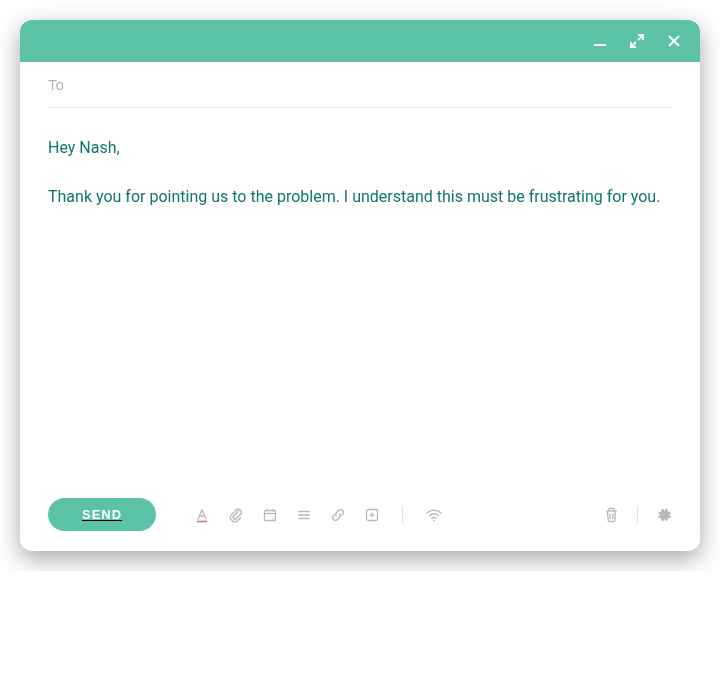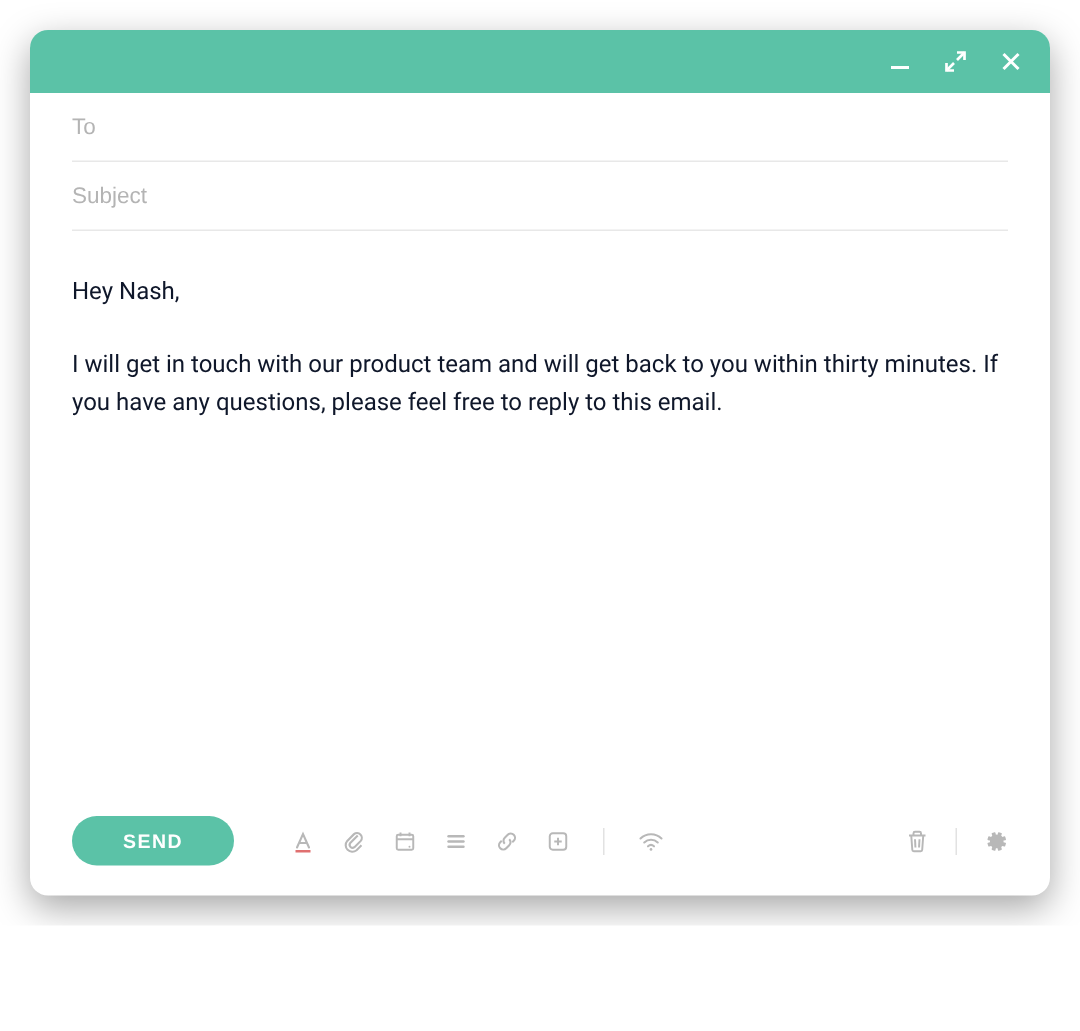--- a/index.html
+++ b/index.html
@@ -51,34 +51,35 @@
       padding: 14px 0;
       background: transparent;
     }
     .field-input::placeholder {
       color: #b4b4b4;
     }
     .body-area {
       padding: 28px 28px 18px 28px;
       font-size: 16px;
       line-height: 1.55;
-      color: #0f172a;
+      color: #0f766e;
       min-height: 380px;
     }
     .body-area p {
       margin-bottom: 24px;
     }
     .body-area .sig-line {
       margin-bottom: 2px;
     }
     .toolbar {
       display: flex;
       align-items: center;
       padding: 10px 28px 20px 28px;
       gap: 12px;
+      text-decoration: underline;
     }
     .send-btn {
       background: #5bc2a7;
       color: #fff;
       border: none;
       border-radius: 999px;
       padding: 9px 34px;
       font-size: 13px;
       font-weight: 600;
       letter-spacing: 1px;
@@ -135,28 +136,25 @@
           <line x1="3" y1="3" x2="13" y2="13" stroke="white" stroke-width="2"></line>
           <line x1="13" y1="3" x2="3" y2="13" stroke="white" stroke-width="2"></line>
         </svg>
     </span>
   </div>
 
   <div class="fields">
     <div class="field-row">
       <input class="field-input" type="text" placeholder="To" style="">
     </div>
-    <div class="field-row">
-      <input class="field-input" type="text" placeholder="Subject" style="">
-    </div>
   </div>
 
   <div class="body-area">
     <p>Hey Nash,</p>
-    <p>I will get in touch with our product team and will get back to you within thirty minutes. If you have any questions, please feel free to reply to this email.</p>
+    <p>Thank you for pointing us to the problem. I understand this must be frustrating for you.</p>
   </div>
 
   <div class="toolbar">
     <button class="send-btn">SEND</button>
 
     <div class="toolbar-icons">
       <span class="tb-icon">
         <svg width="16" height="16" viewBox="0 0 16 16" fill="none">
             <path d="M4 12 L8 3 L12 12 M5.5 9 H10.5" stroke="#b8b8b8" stroke-width="1.4" stroke-linecap="round"></path>
             <line x1="3" y1="14.5" x2="13" y2="14.5" stroke="#e07070" stroke-width="1.6"></line>

